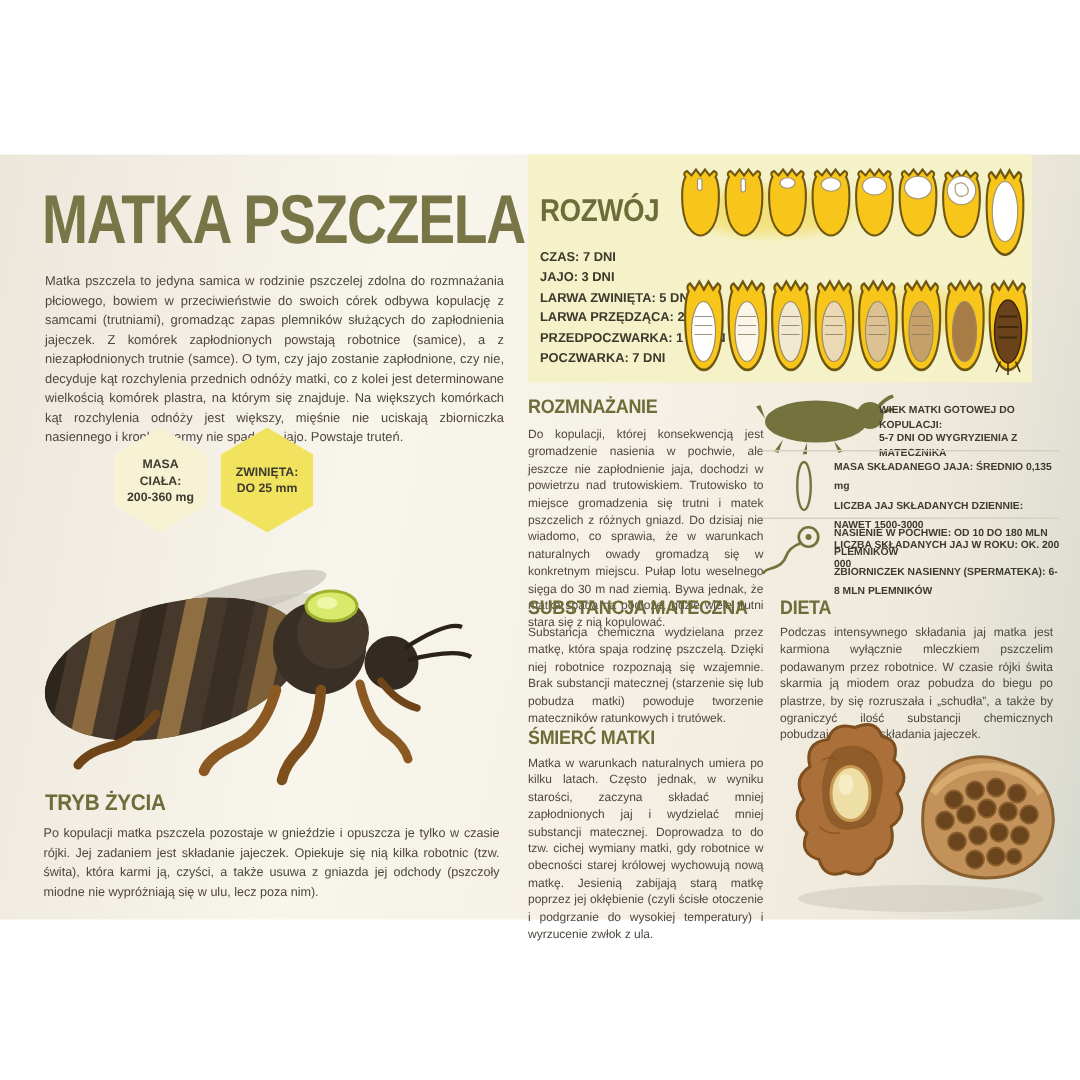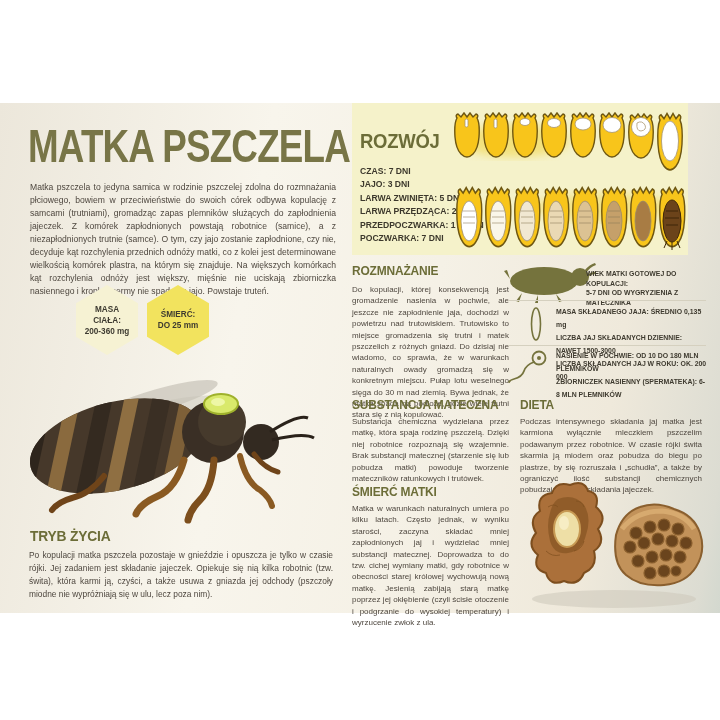--- a/index.html
+++ b/index.html
@@ -38,21 +38,21 @@
 
     <div class="abs title" style="left:28px;top:16px;">MATKA PSZCZELA</div>
     <div class="abs intro-txt" style="left:30px;top:78px;width:306px;">Matka pszczela to jedyna samica w rodzinie pszczelej zdolna do rozmnażania płciowego, bowiem w przeciwieństwie do swoich córek odbywa kopulację z samcami (trutniami), gromadząc zapas plemników służących do zapłodnienia jajeczek. Z komórek zapłodnionych powstają robotnice (samice), a z niezapłodnionych trutnie (samce). O tym, czy jajo zostanie zapłodnione, czy nie, decyduje kąt rozchylenia przednich odnóży matki, co z kolei jest determinowane wielkością komórek plastra, na którym się znajduje. Na większych komórkach kąt rozchylenia odnóży jest większy, mięśnie nie uciskają zbiorniczka nasiennego i kropla spermy nie spada na jajo. Powstaje truteń.</div>
 
     <div class="abs hexrow" style="left:76px;top:182px;">
       <div class="hex hex1">
         <span>MASA CIAŁA:</span>
         <span>200-360 mg</span>
       </div>
       <div class="hex hex2">
-        <span>ŚMIERĆ:</span>
+        <span>ZWINIĘTA:</span>
         <span>DO 25 mm</span>
       </div>
     </div>
 
     <svg class="abs" style="left:8px;top:245px;" width="330" height="184" viewBox="0 0 330 184">
       <defs>
         <clipPath id="abd">
             <ellipse cx="108" cy="98" rx="88" ry="44" transform="rotate(-14 108 98)"></ellipse>
           </clipPath>
       </defs>

